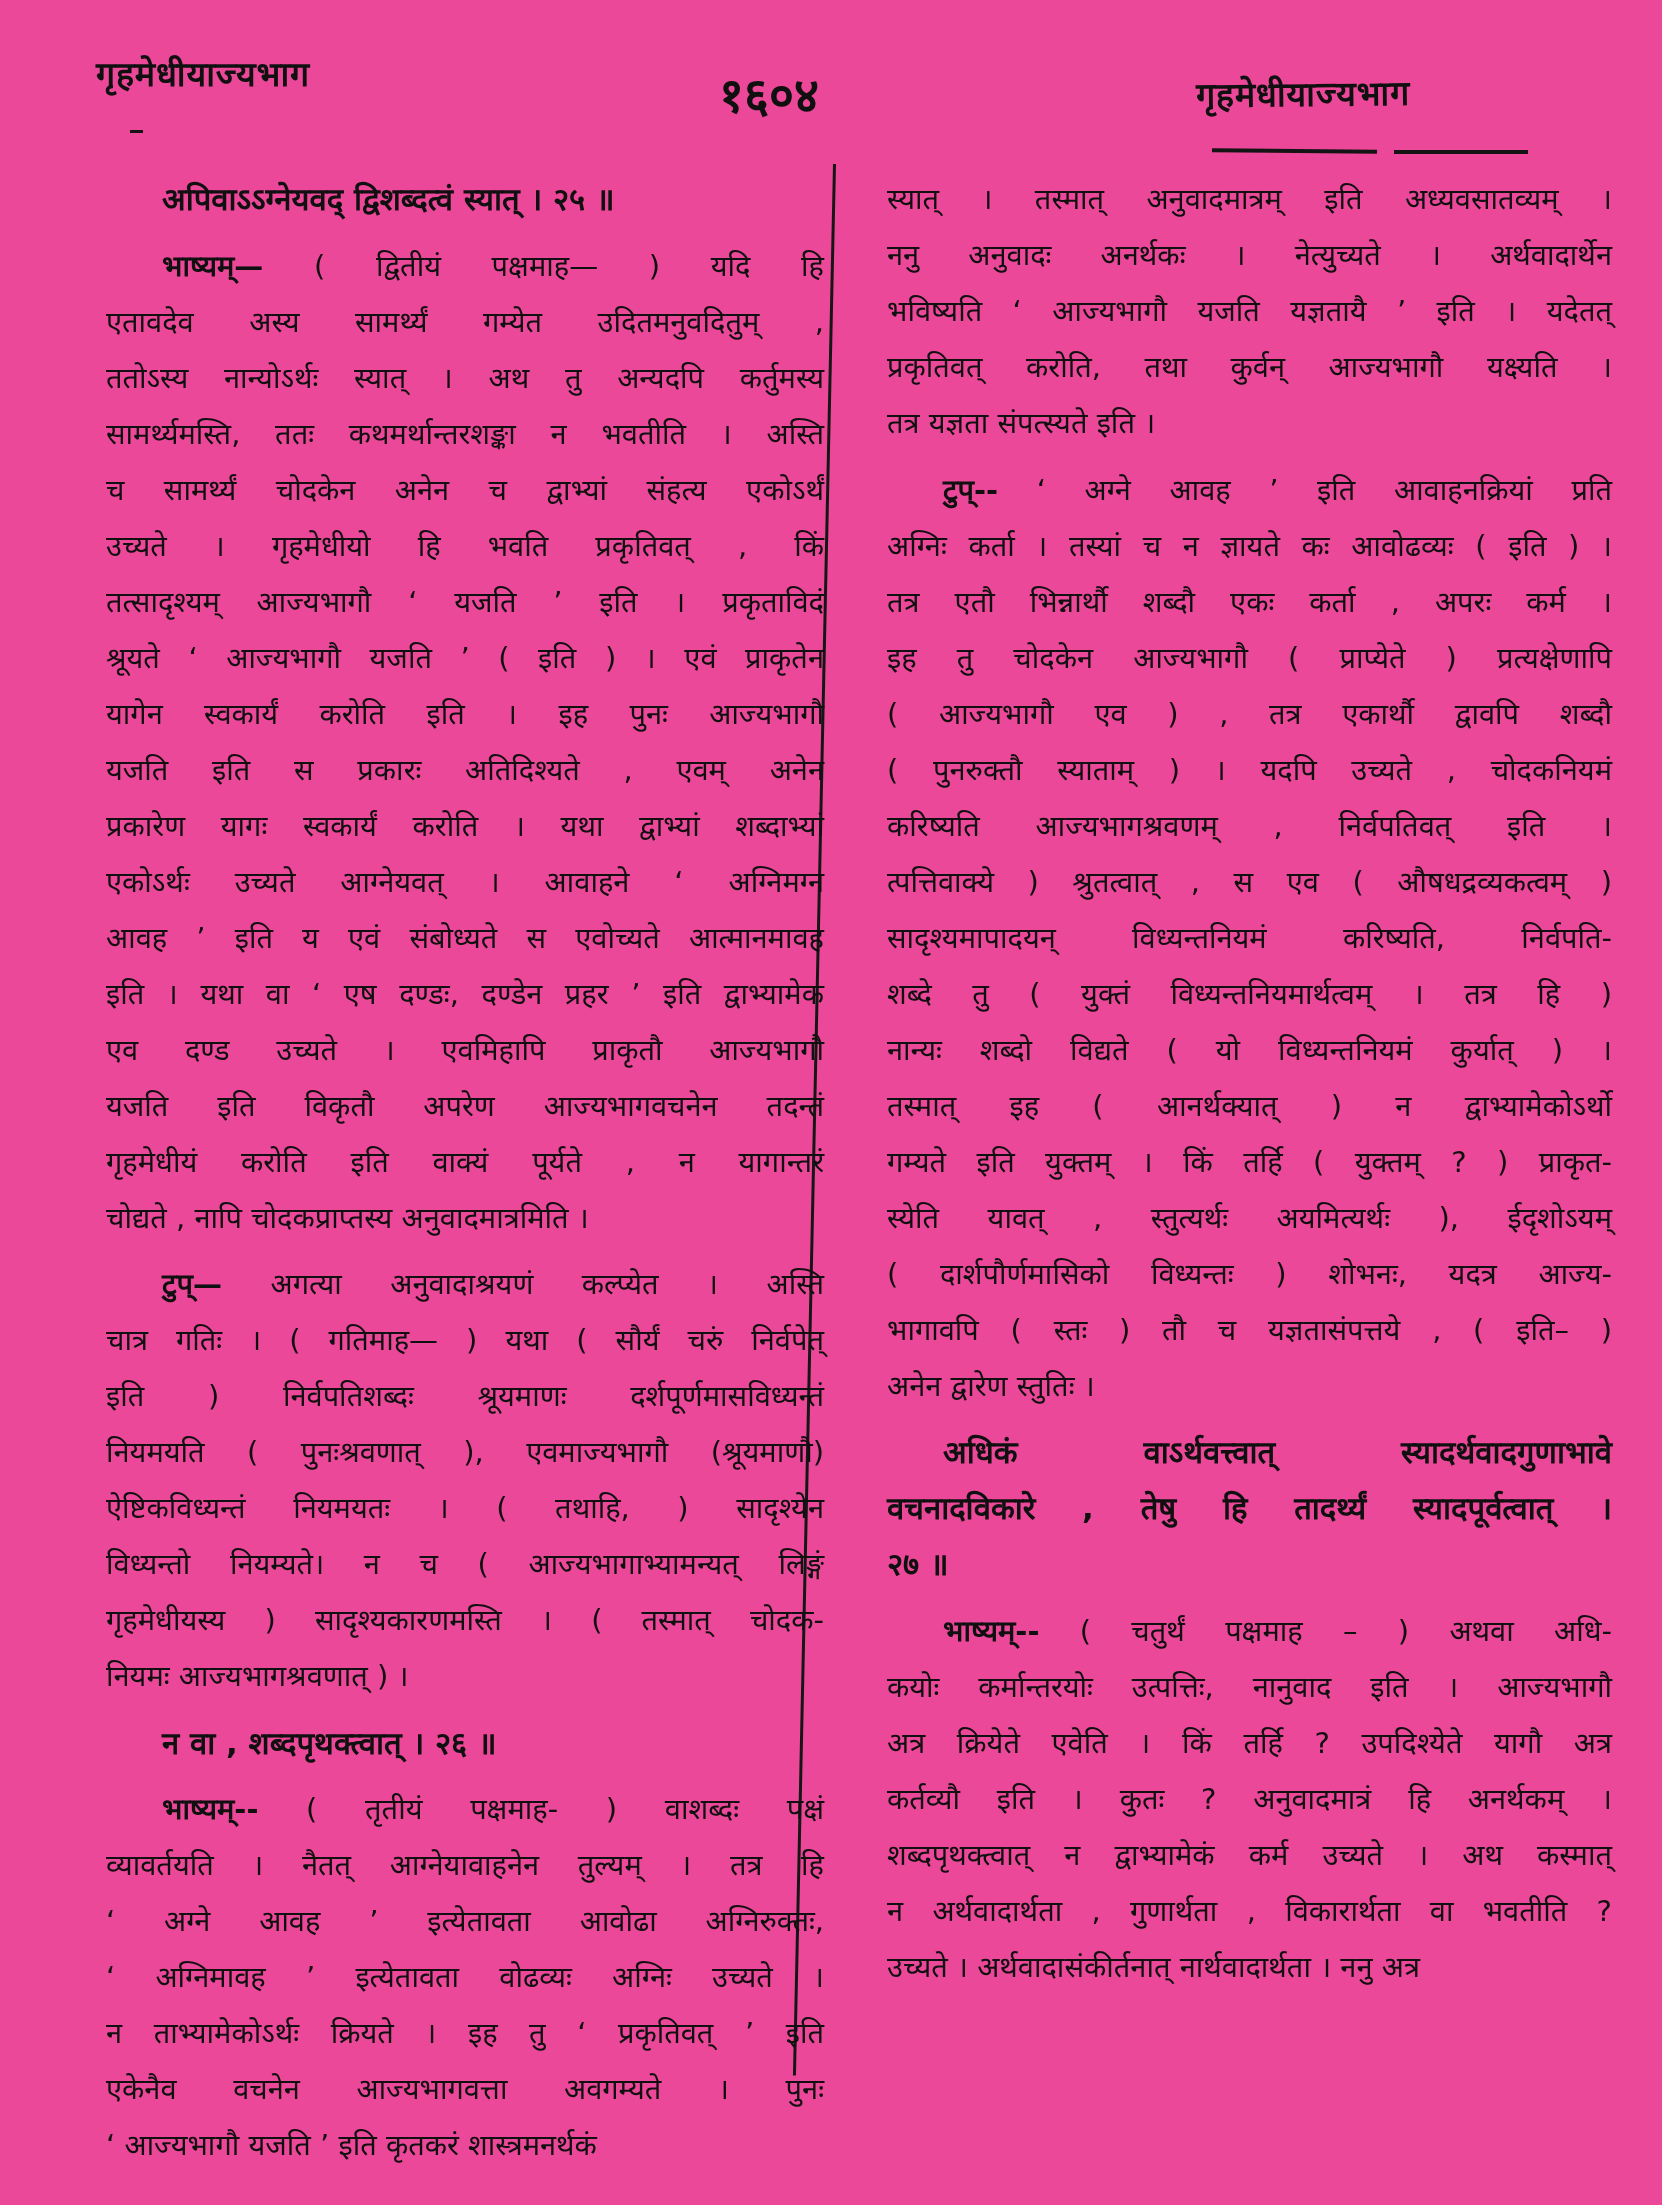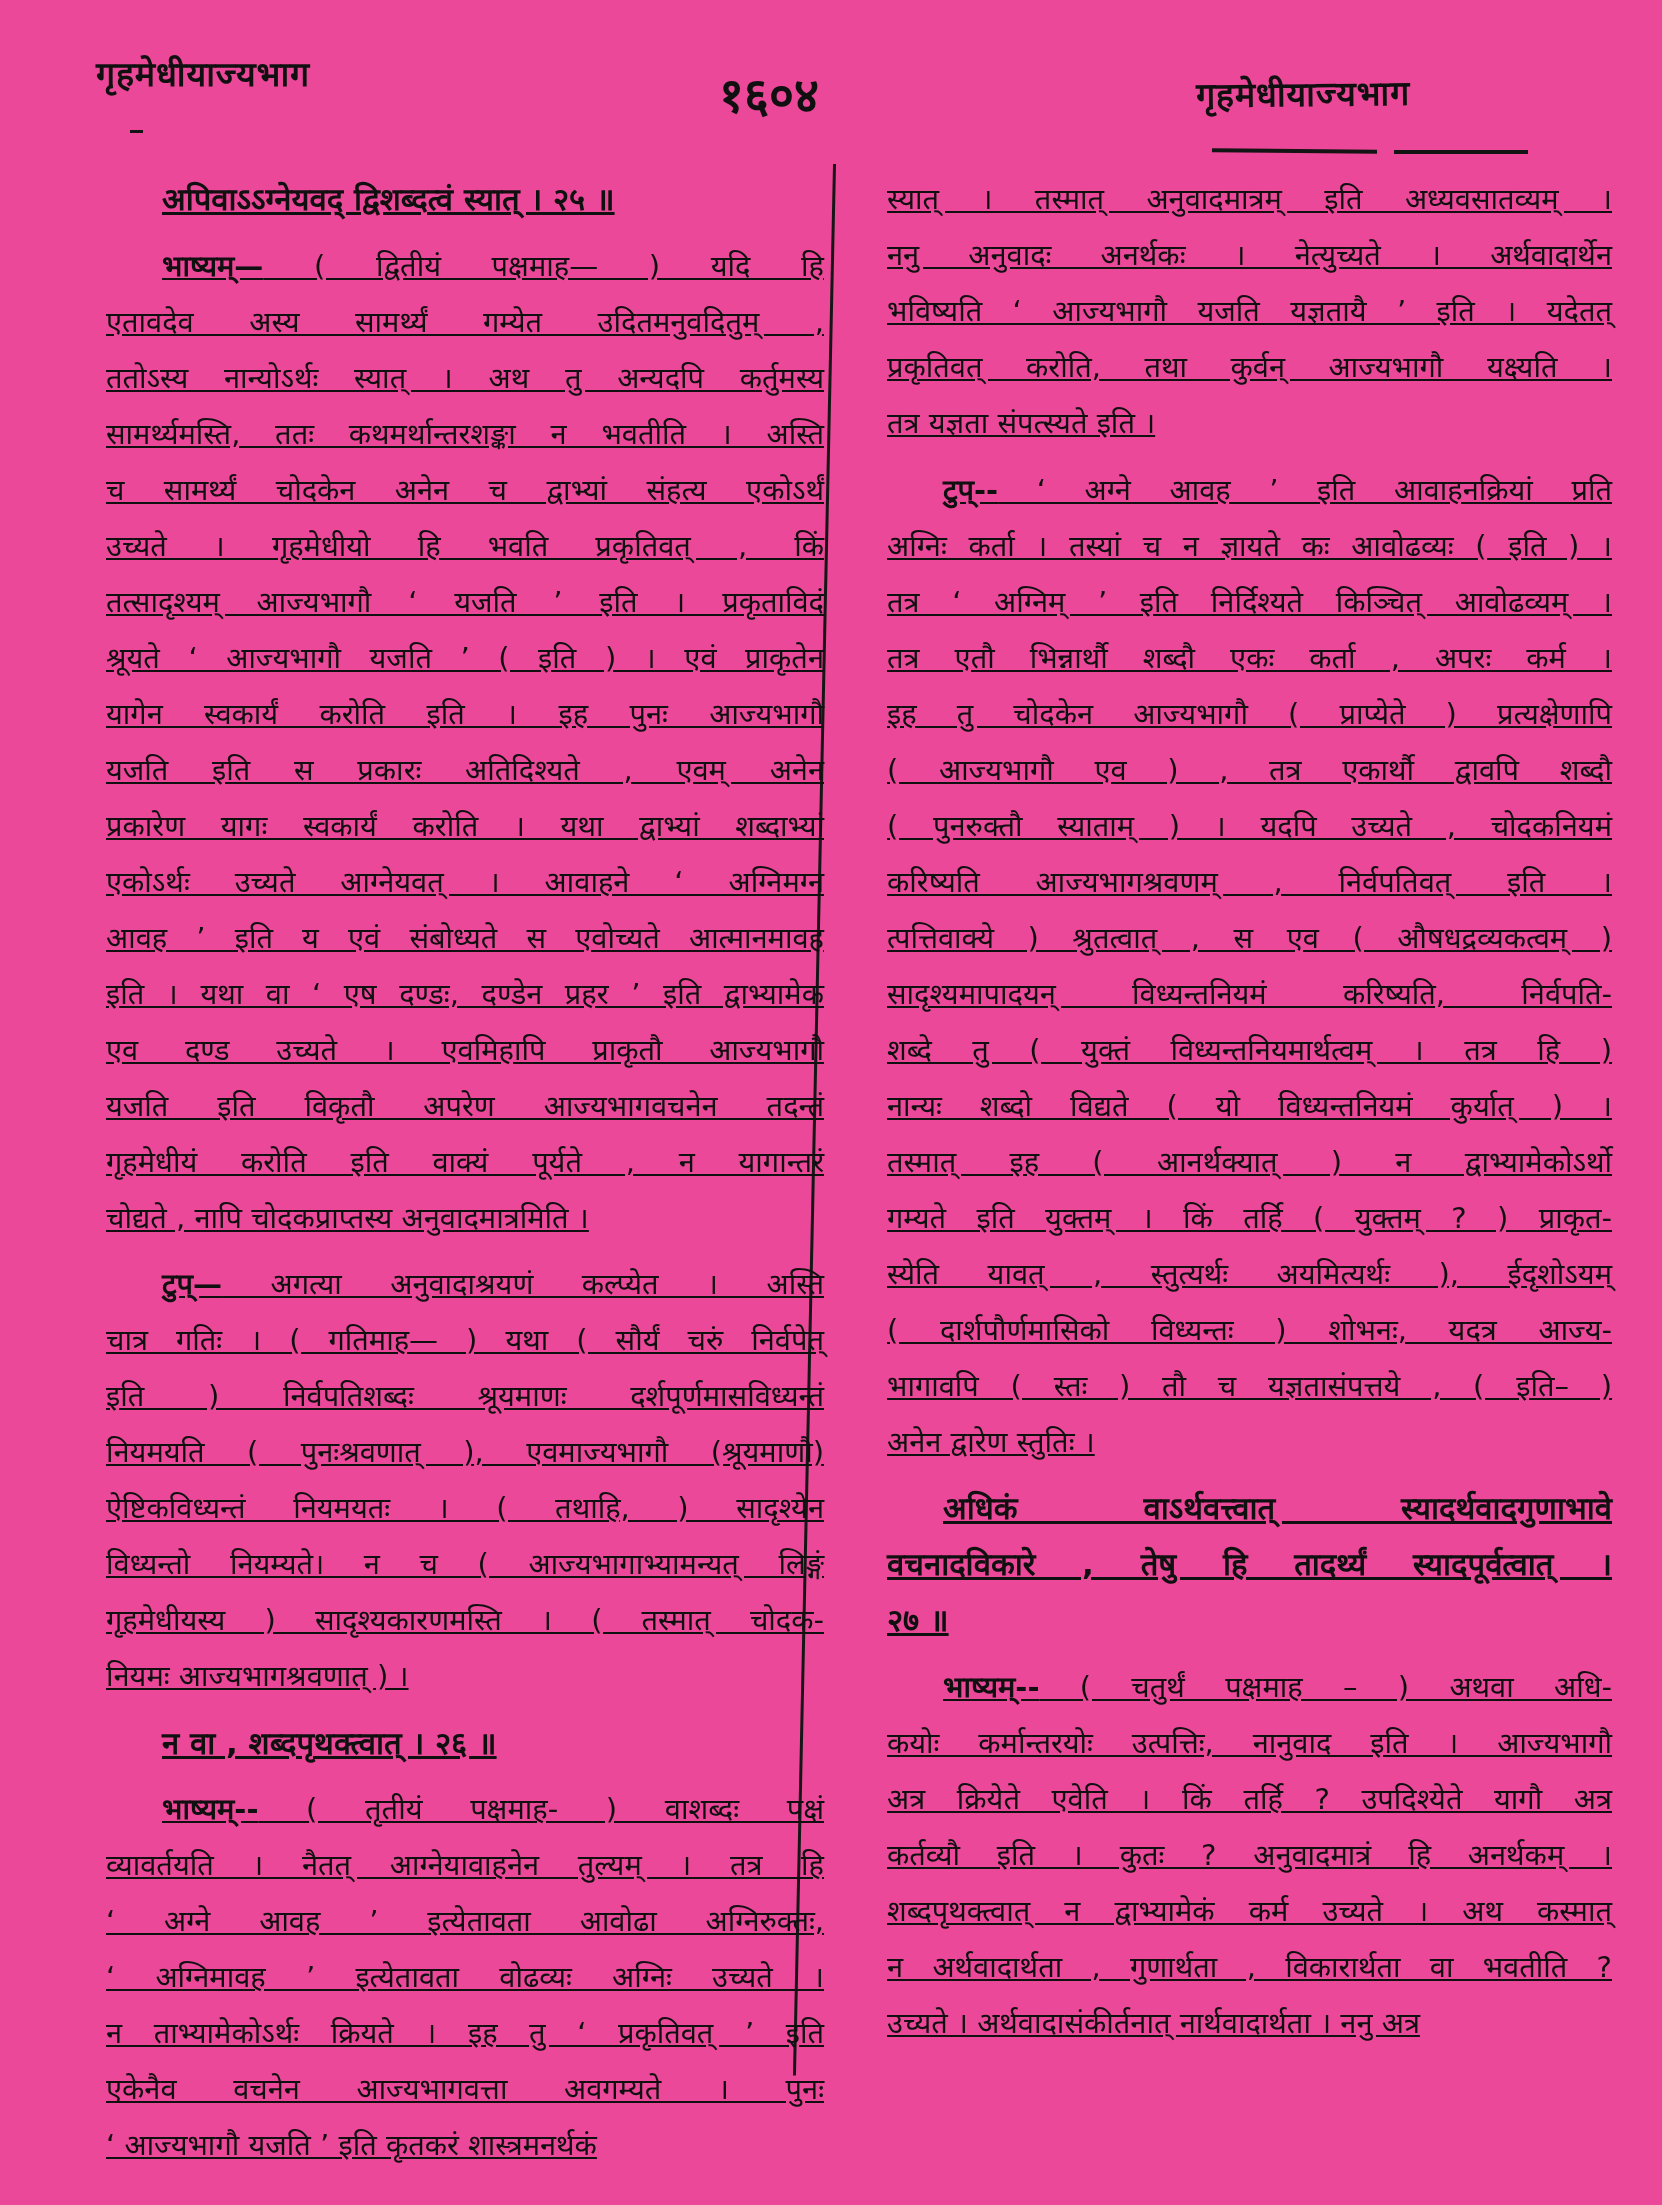--- a/index.html
+++ b/index.html
@@ -34,21 +34,21 @@
     left:833px;top:164px;
     width:3px;height:1912px;
     background:#161616;
     transform:rotate(1.2deg);
     transform-origin:top center;
   }
   
   .column{position:absolute;top:171px;}
   .col-left{left:106px;width:718px;}
   .col-right{left:847px;width:725px;margin-left:40px;}
-  .block{margin-top:10.6px;text-decoration:underline;}
+  .block{margin-top:10.6px;}
   .block:first-child{margin-top:0;}
   .line{
     font-size:29px;
     height:56px;line-height:56px;
     text-align:justify;
     -moz-text-align-last:justify;
     text-align-last:justify;
     white-space:nowrap;
     overflow:visible;
   }
@@ -123,21 +123,20 @@
       <div class="block para">
         <div class="line">स्यात् । तस्मात् अनुवादमात्रम् इति अध्यवसातव्यम् ।</div>
         <div class="line">ननु अनुवादः अनर्थकः । नेत्युच्यते । अर्थवादार्थेन</div>
         <div class="line">भविष्यति ‘ आज्यभागौ यजति यज्ञतायै ’ इति । यदेतत्</div>
         <div class="line">प्रकृतिवत् करोति, तथा कुर्वन् आज्यभागौ यक्ष्यति ।</div>
         <div class="line last">तत्र यज्ञता संपत्स्यते इति ।</div>
       </div>
       <div class="block para">
         <div class="line ind"><b>टुप्--</b> ‘ अग्ने आवह ’ इति आवाहनक्रियां प्रति</div>
         <div class="line">अग्निः कर्ता । तस्यां च न ज्ञायते कः आवोढव्यः ( इति ) ।</div>
-        <div class="line">तत्र ‘ अग्निम् ’ इति निर्दिश्यते किञ्चित् आवोढव्यम् ।</div>
         <div class="line">तत्र एतौ भिन्नार्थौ शब्दौ एकः कर्ता , अपरः कर्म ।</div>
         <div class="line">इह तु चोदकेन आज्यभागौ ( प्राप्येते ) प्रत्यक्षेणापि</div>
         <div class="line">( आज्यभागौ एव ) , तत्र एकार्थौ द्वावपि शब्दौ</div>
         <div class="line">( पुनरुक्तौ स्याताम् ) । यदपि उच्यते , चोदकनियमं</div>
         <div class="line">करिष्यति आज्यभागश्रवणम् , निर्वपतिवत् इति ।</div>
         <div class="line">त्पत्तिवाक्ये ) श्रुतत्वात् , स एव ( औषधद्रव्यकत्वम् )</div>
         <div class="line">सादृश्यमापादयन् विध्यन्तनियमं करिष्यति, निर्वपति-</div>
         <div class="line">शब्दे तु ( युक्तं विध्यन्तनियमार्थत्वम् । तत्र हि )</div>
         <div class="line">नान्यः शब्दो विद्यते ( यो विध्यन्तनियमं कुर्यात् ) ।</div>
         <div class="line">तस्मात् इह ( आनर्थक्यात् ) न द्वाभ्यामेकोऽर्थो</div>

